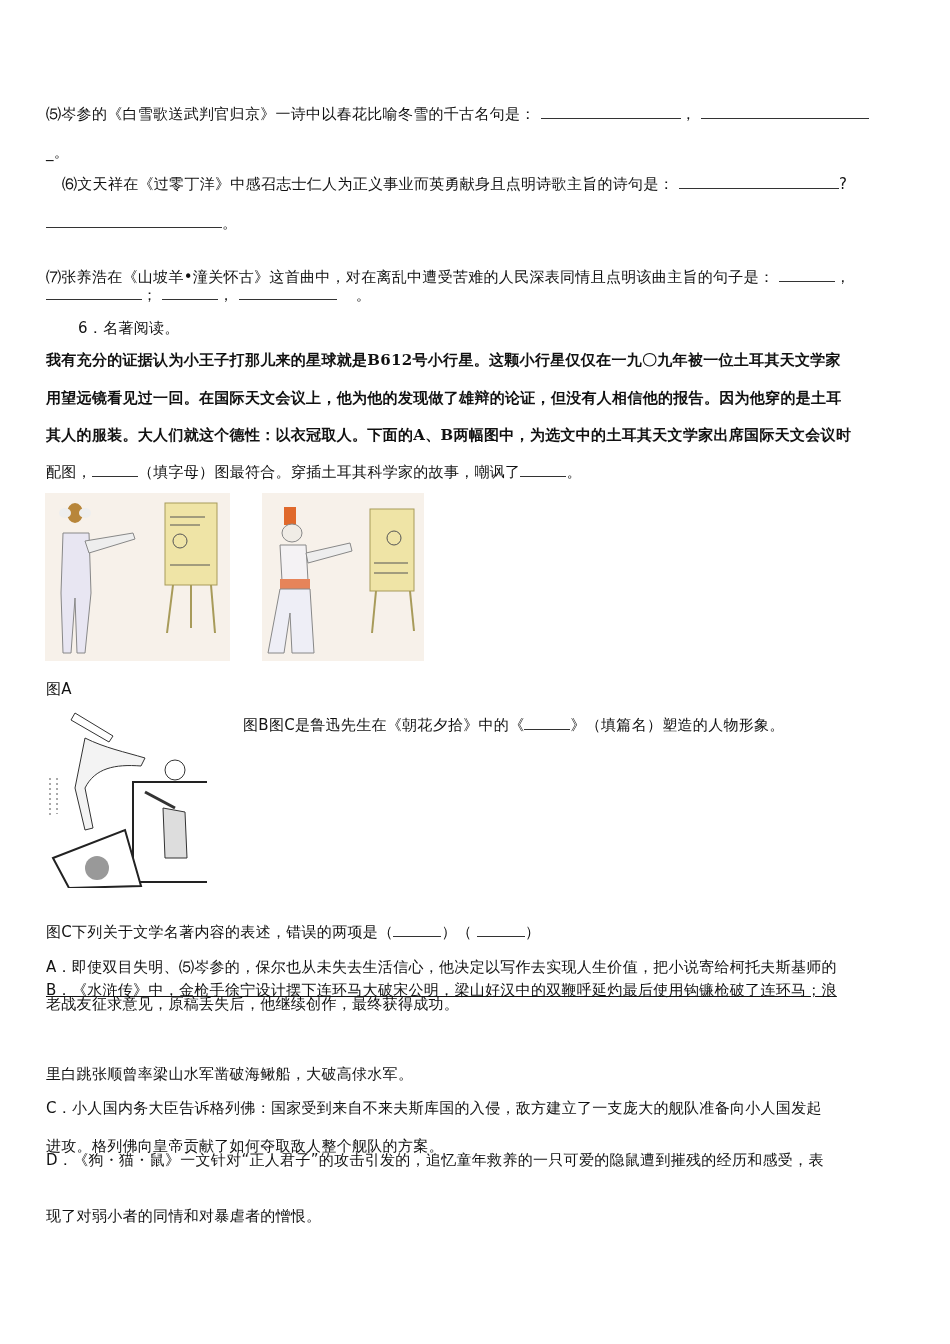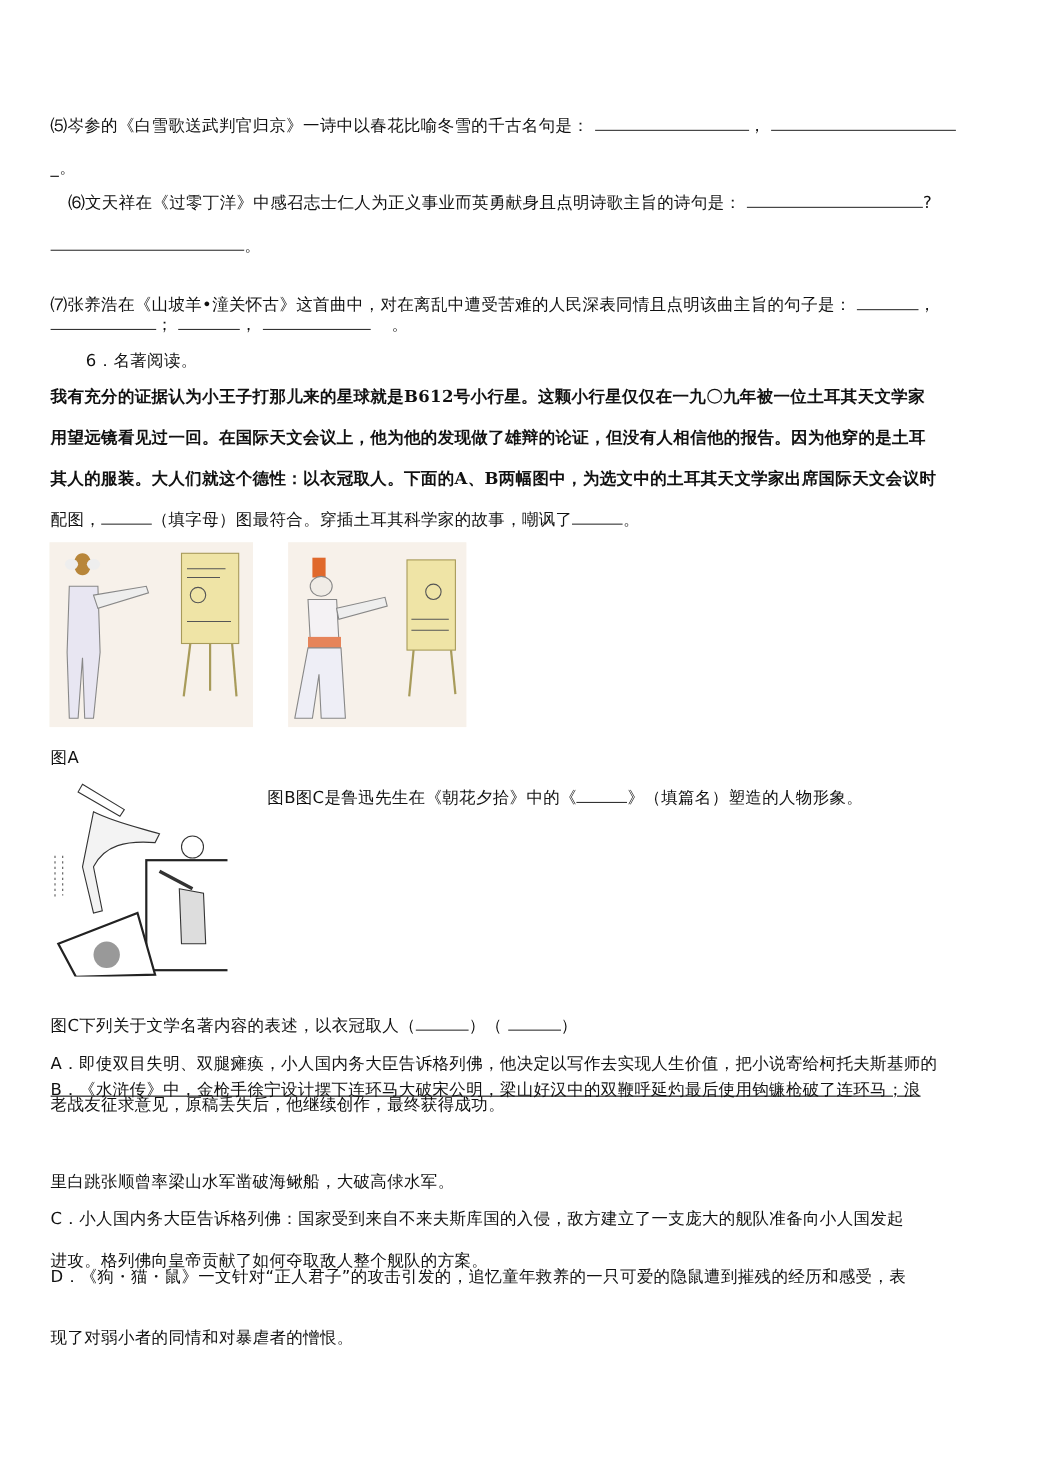--- a/index.html
+++ b/index.html
@@ -99,24 +99,24 @@
     <rect x="88" y="74" width="76" height="100" fill="#fff" stroke="#222" stroke-width="2"></rect>
     <path d="M100 84 L130 100" stroke="#333" stroke-width="3"></path>
     <path d="M118 100 L140 104 L142 150 L120 150 Z" fill="#ddd" stroke="#333"></path>
     <path d="M8 150 L80 122 L96 178 L24 180 Z" fill="#fff" stroke="#222" stroke-width="2"></path>
     <circle cx="52" cy="160" r="12" fill="#999"></circle>
     <path d="M5 70 v40 M12 70 v36" stroke="#555" stroke-dasharray="2,3"></path>
   </svg>
 </div>
 
 <div class="line" style="top:922px;">
-  <span>图C下列关于文学名著内容的表述，以衣冠取人（</span><span class="blank" style="width:48px;"></span><span>）（ </span><span class="blank" style="width:48px;"></span><span>）</span>
+  <span>图C下列关于文学名著内容的表述，错误的两项是（</span><span class="blank" style="width:48px;"></span><span>）（ </span><span class="blank" style="width:48px;"></span><span>）</span>
 </div>
 
-<div class="line" style="top:957px;">A．即使双目失明、双腿瘫痪，小人国内务大臣告诉格列佛，他决定以写作去实现人生价值，把小说寄给柯托夫斯基师的</div>
+<div class="line" style="top:957px;">A．即使双目失明、⑸岑参的，保尔也从未失去生活信心，他决定以写作去实现人生价值，把小说寄给柯托夫斯基师的</div>
 <div class="line" style="top:994px;">老战友征求意见，原稿丢失后，他继续创作，最终获得成功。</div>
 
 <div class="line" style="top:980px;text-decoration:underline;">B．《水浒传》中，金枪手徐宁设计摆下连环马大破宋公明，梁山好汉中的双鞭呼延灼最后使用钩镰枪破了连环马；浪</div>
 <div class="line" style="top:1064px;">里白跳张顺曾率梁山水军凿破海鳅船，大破高俅水军。</div>
 
 <div class="line" style="top:1098px;">C．小人国内务大臣告诉格列佛：国家受到来自不来夫斯库国的入侵，敌方建立了一支庞大的舰队准备向小人国发起</div>
 <div class="line" style="top:1136px;">进攻。格列佛向皇帝贡献了如何夺取敌人整个舰队的方案。</div>
 
 <div class="line" style="top:1150px;">D．《狗・猫・鼠》一文针对“正人君子”的攻击引发的，追忆童年救养的一只可爱的隐鼠遭到摧残的经历和感受，表</div>
 <div class="line" style="top:1206px;">现了对弱小者的同情和对暴虐者的憎恨。</div>

